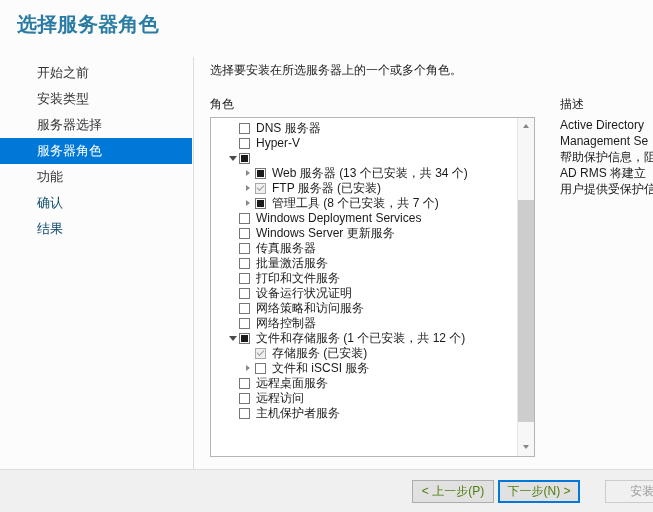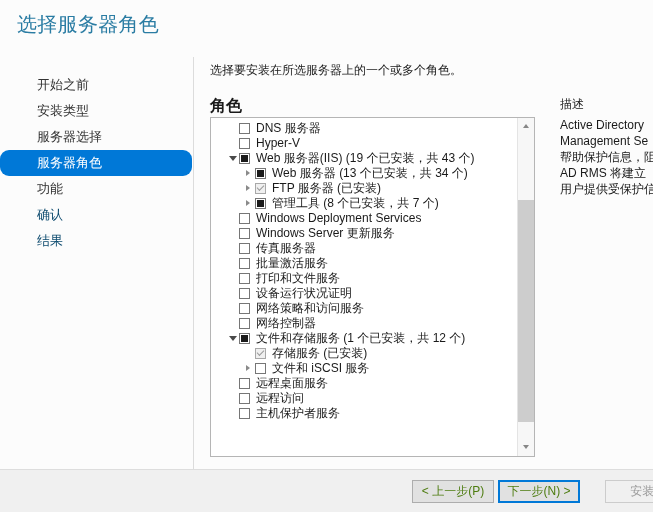--- a/index.html
+++ b/index.html
@@ -26,46 +26,45 @@
   }
 
   
   #page-title {
     position: absolute;
     left: 17px;
     top: 11px;
     font-size: 20px;
     line-height: 26px;
     color: #2a7ca3;
-    font-weight: 400;
+    font-weight: 700;
     letter-spacing: 0.3px;
     white-space: nowrap;
   }
 
   
   #wizard-nav {
     position: absolute;
     left: 0;
-    top: 72px;
+    top: 60px;
     width: 192px;
     height: 410px;
   }
   .nav-item {
     height: 26px;
     line-height: 26px;
     padding-left: 37px;
     font-size: 13px;
     color: #333333;
     white-space: nowrap;
     box-sizing: border-box;
   }
   .nav-item.selected {
     background: #0078d7;
     color: #ffffff;
-    border-radius: 9px;
   }
   .nav-item.disabled {
     color: #0c4a6e;
   }
 
   #nav-divider {
     position: absolute;
     left: 193px;
     top: 57px;
     width: 1px;
@@ -88,22 +87,22 @@
     top: 0;
     font-size: 12px;
     line-height: 16px;
     color: #1a1a1a;
     white-space: nowrap;
   }
   #roles-heading {
     position: absolute;
     left: 0;
     top: 34px;
-    font-size: 16px;
-    font-weight: bold;
+    font-size: 12px;
+    font-weight: normal;
     color: #1a1a1a;
   }
   #description-heading {
     position: absolute;
     left: 350px;
     top: 34px;
     font-size: 12px;
     font-weight: normal;
     color: #1a1a1a;
     white-space: nowrap;
@@ -356,21 +355,20 @@
             <span class="role-label">DNS 服务器</span>
           </div>
           <div class="role-row indent-0">
             <span class="expander none"></span>
             <span class="cbox "></span>
             <span class="role-label">Hyper-V</span>
           </div>
           <div class="role-row indent-0">
             <span class="expander expanded"></span>
             <span class="cbox partial"></span>
-            <span class="role-label">Web 服务器(IIS) (19 个已安装，共 43 个)</span>
           </div>
           <div class="role-row indent-1">
             <span class="expander collapsed"></span>
             <span class="cbox partial"></span>
             <span class="role-label">Web 服务器 (13 个已安装，共 34 个)</span>
           </div>
           <div class="role-row indent-1">
             <span class="expander collapsed"></span>
             <span class="cbox checked-disabled"></span>
             <span class="role-label">FTP 服务器 (已安装)</span>

